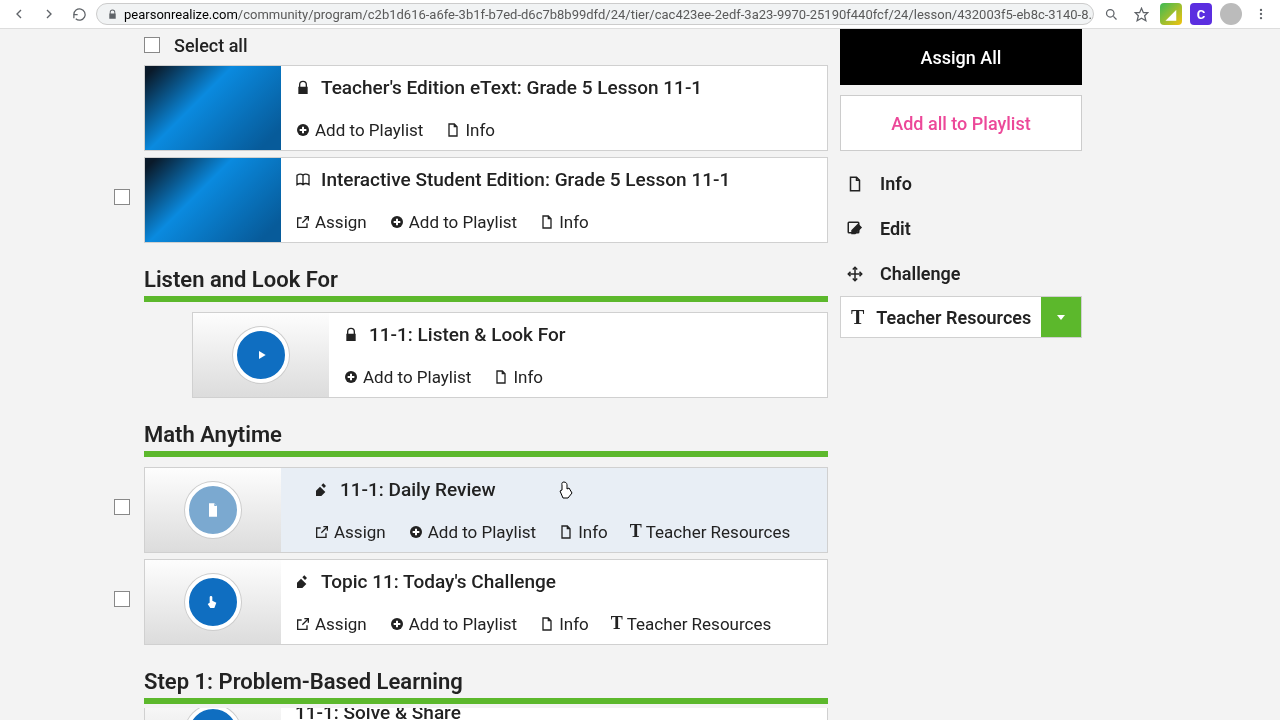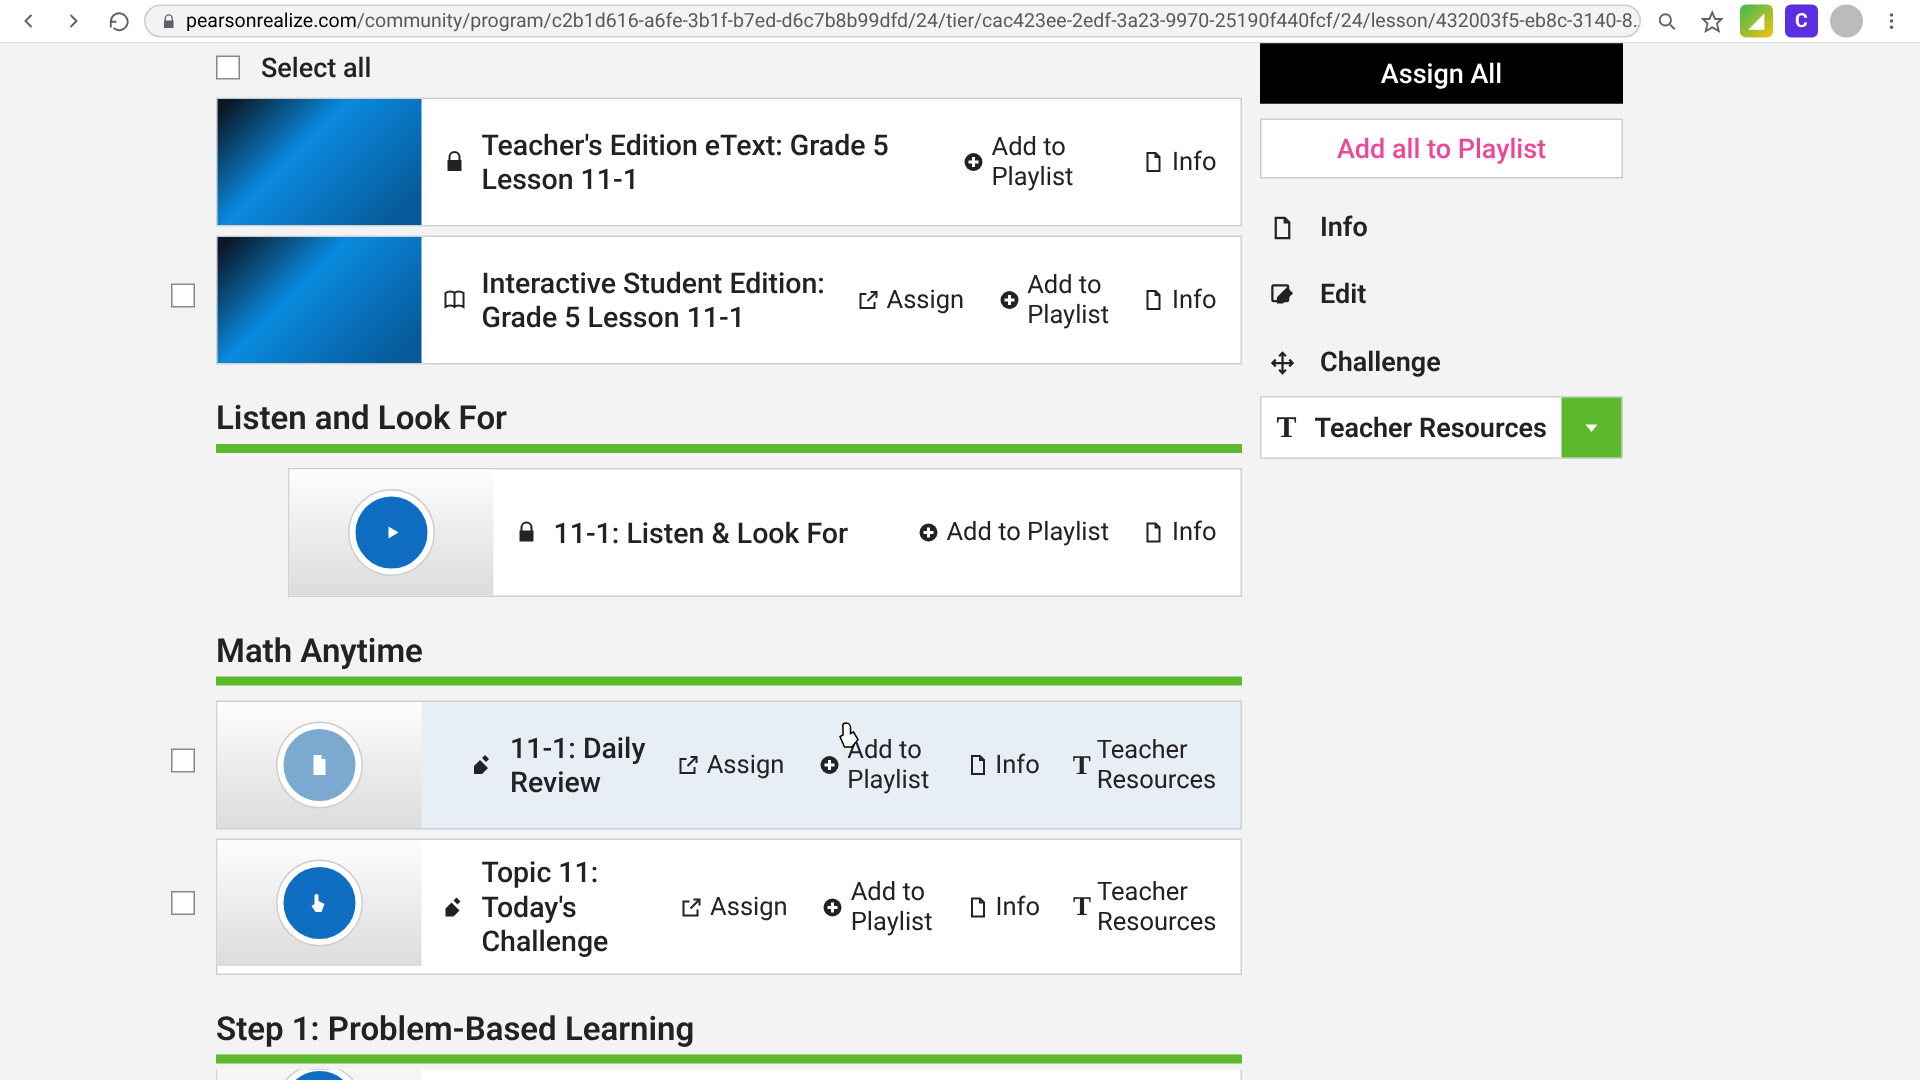--- a/index.html
+++ b/index.html
@@ -132,21 +132,23 @@
     box-shadow: 0 0 0 1px #ccc;
     display:flex;align-items:center;justify-content:center;
     color:#fff;
     font-size:22px;
   }
   .circle-icon.light { background: var(--light-blue); }
   .row-body {
     flex:1;
     padding: 10px 16px 10px 14px;
     display:flex;
+    flex-direction:column;
     justify-content:space-between;
+    text-align:right;
   }
   .row-title {
     font-size:19px;
     font-weight:500;
     display:flex;
     align-items:center;
     gap:10px;
   }
   .row-title .pre-icon { font-size:16px;}
   .row-actions {
@@ -172,21 +174,21 @@
   .section-rule {
     height:6px;
     background: var(--green);
     margin-top:4px;
     margin-bottom:4px;
   }
   
   
   .big-btn {
     width:100%;
-    height:40px;
+    height:56px;
     display:flex;align-items:center;justify-content:center;
     font-size:18px;
     font-weight:500;
     border:1px solid #000;
     cursor:pointer;
     margin-bottom:10px;
   }
   .big-btn.black { background:#000; color:#fff; }
   .big-btn.white { background:#fff; color:#ec4899; border:1px solid #ccc; }
   .side-link {

